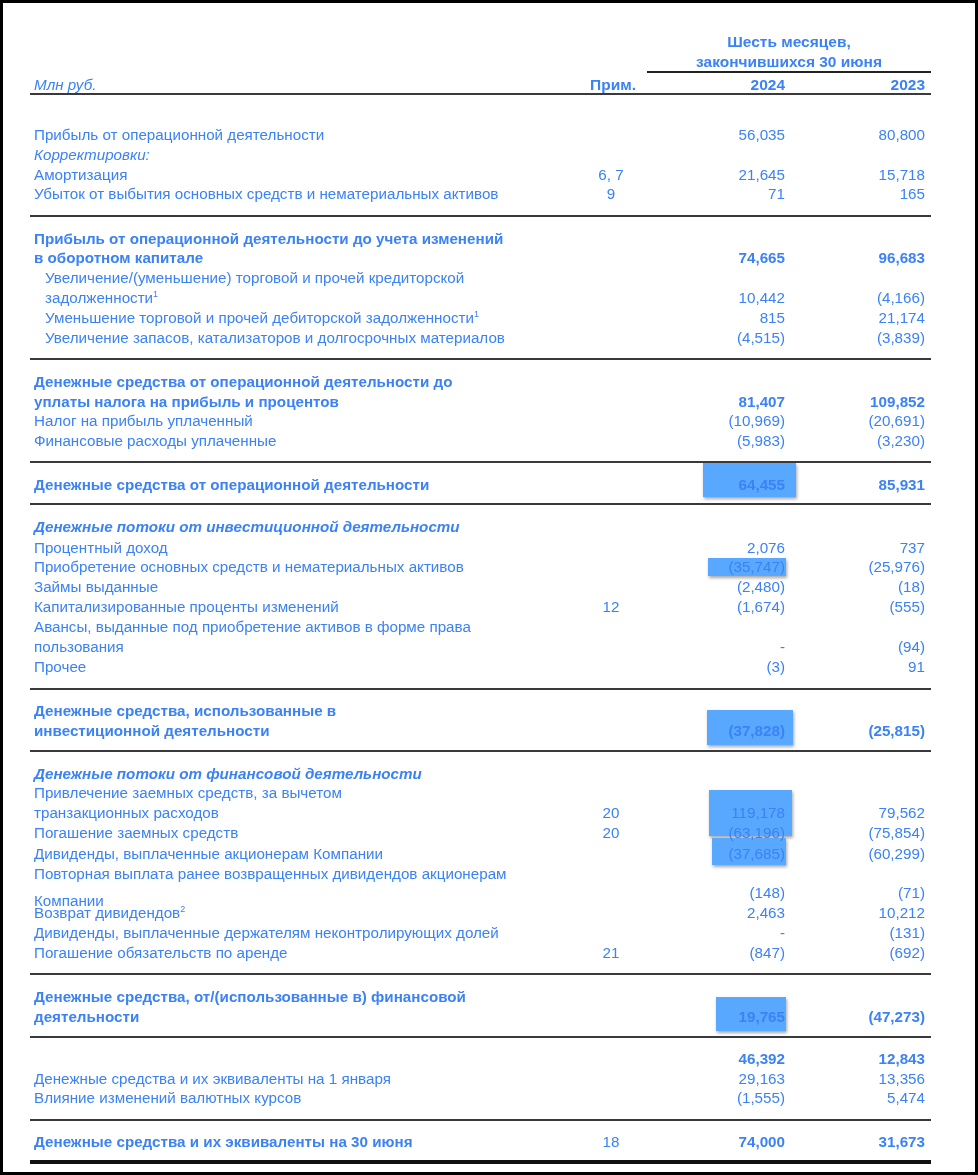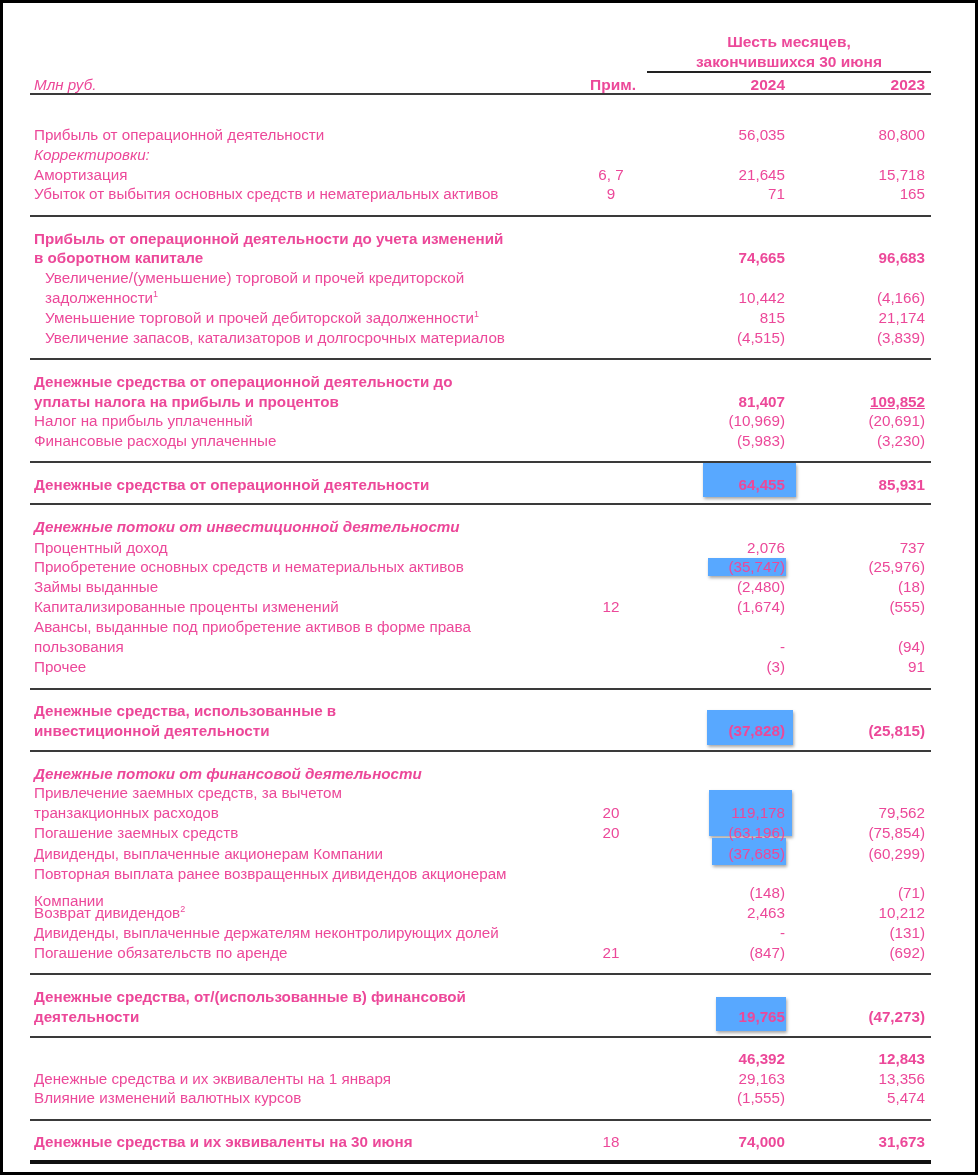--- a/index.html
+++ b/index.html
@@ -1,20 +1,20 @@
 <!DOCTYPE html>
 <html><head>
   <meta charset="utf-8">
   <style>
     html, body { margin: 0; padding: 0; background: #000; }
     body { width: 978px; height: 1175px; position: relative; overflow: hidden; }
     .page {
       position: absolute; left: 3px; top: 3px; width: 972px; height: 1169px;
       background: #fff; overflow: hidden;
-      font-family: "Liberation Sans", sans-serif; color: #ec4899;
+      font-family: "Liberation Sans", sans-serif; color: #3b82f6;
     }
     .hl {
       position: absolute; background: #58a8ff;
       box-shadow: 1px 2px 3px rgba(0,0,0,0.35);
     }
     .content { position: absolute; left: 0; top: 0; width: 972px; height: 1169px; }
     .t {
       position: absolute; font-size: 15.2px; line-height: 20px; white-space: nowrap;
     }
     .b { font-weight: bold; }
@@ -89,21 +89,21 @@
 
     <div class="t" style="left:42px;top:325px;">Увеличение запасов, катализаторов и долгосрочных материалов</div>
     <div class="t c24" style="top:325px;">(4,515)</div>
     <div class="t c23" style="top:325px;">(3,839)</div>
 
     <div class="rule" style="top:355px;"></div>
 
     <div class="t b" style="left:31px;top:369px;">Денежные средства от операционной деятельности до</div>
     <div class="t b" style="left:31px;top:389px;">уплаты налога на прибыль и процентов</div>
     <div class="t b c24 pos" style="top:389px;">81,407</div>
-    <div class="t b c23 pos" style="top:389px;text-decoration:underline;">109,852</div>
+    <div class="t b c23 pos" style="top:389px;">109,852</div>
 
     <div class="t" style="left:31px;top:408px;">Налог на прибыль уплаченный</div>
     <div class="t c24" style="top:408px;">(10,969)</div>
     <div class="t c23" style="top:408px;">(20,691)</div>
 
     <div class="t" style="left:31px;top:428px;">Финансовые расходы уплаченные</div>
     <div class="t c24" style="top:428px;">(5,983)</div>
     <div class="t c23" style="top:428px;">(3,230)</div>
 
     <div class="rule" style="top:458px;"></div>

